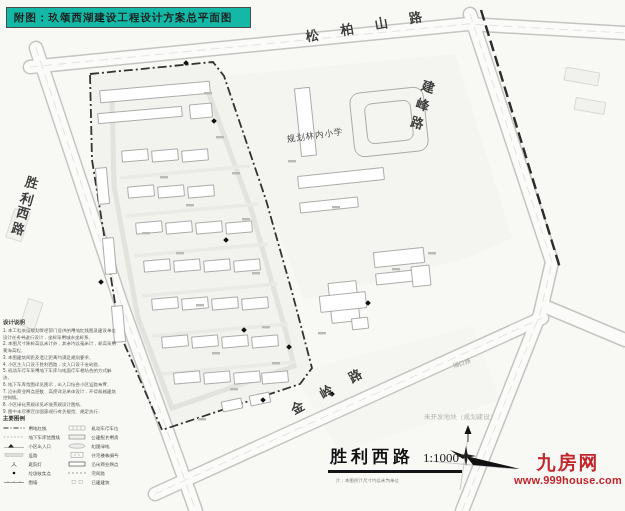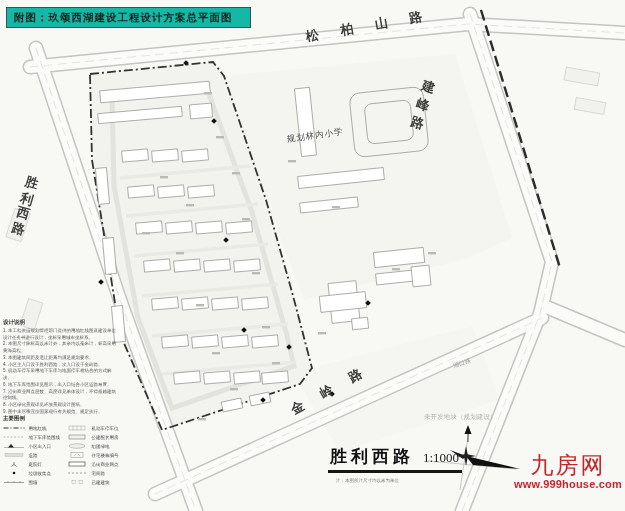--- a/index.html
+++ b/index.html
@@ -33,21 +33,21 @@
   .notes .nt{font-size:11px;font-weight:bold;color:#2e2e2e;margin-bottom:3px;}
   .notes .ni{font-size:9px;color:#555;line-height:1.5;white-space:normal;}
   .legend{left:3px;top:414px;width:252px;transform:scale(.5);transform-origin:0 0;}
   .legend .lt{font-size:11px;font-weight:bold;color:#2e2e2e;margin-bottom:4px;}
   .lg-grid{display:flex;}
   .lg-col{width:126px;}
   .lg-row{display:flex;align-items:center;height:18px;}
   .lg-sym{width:46px;margin-right:5px;flex:none;}
   .lg-lab{font-size:9px;color:#3f3f3f;}
   .watermark{left:514px;top:452px;width:108px;text-align:center;}
-  .wm-brand{font-size:23px;font-weight:400;letter-spacing:2px;line-height:1.15;}
+  .wm-brand{font-size:19px;font-weight:700;letter-spacing:2px;line-height:1.15;}
   .wm-site{font-size:11px;font-weight:bold;letter-spacing:.2px;}
 </style>
 </head>
 <body>
 
 <div class="stage">
 
   <svg class="map" width="625" height="511" viewBox="0 0 625 511">
     <rect x="0" y="0" width="625" height="511" fill="#f8f8f5"></rect>
 

